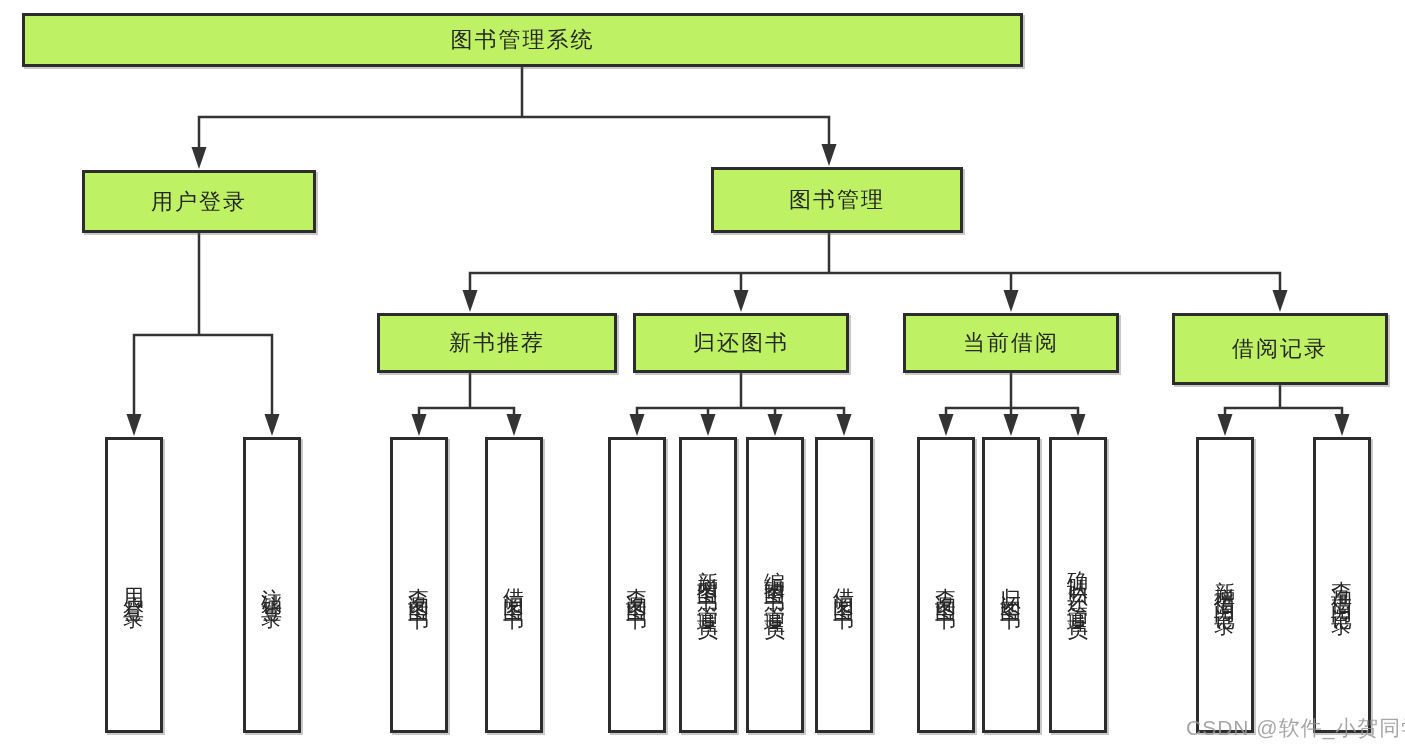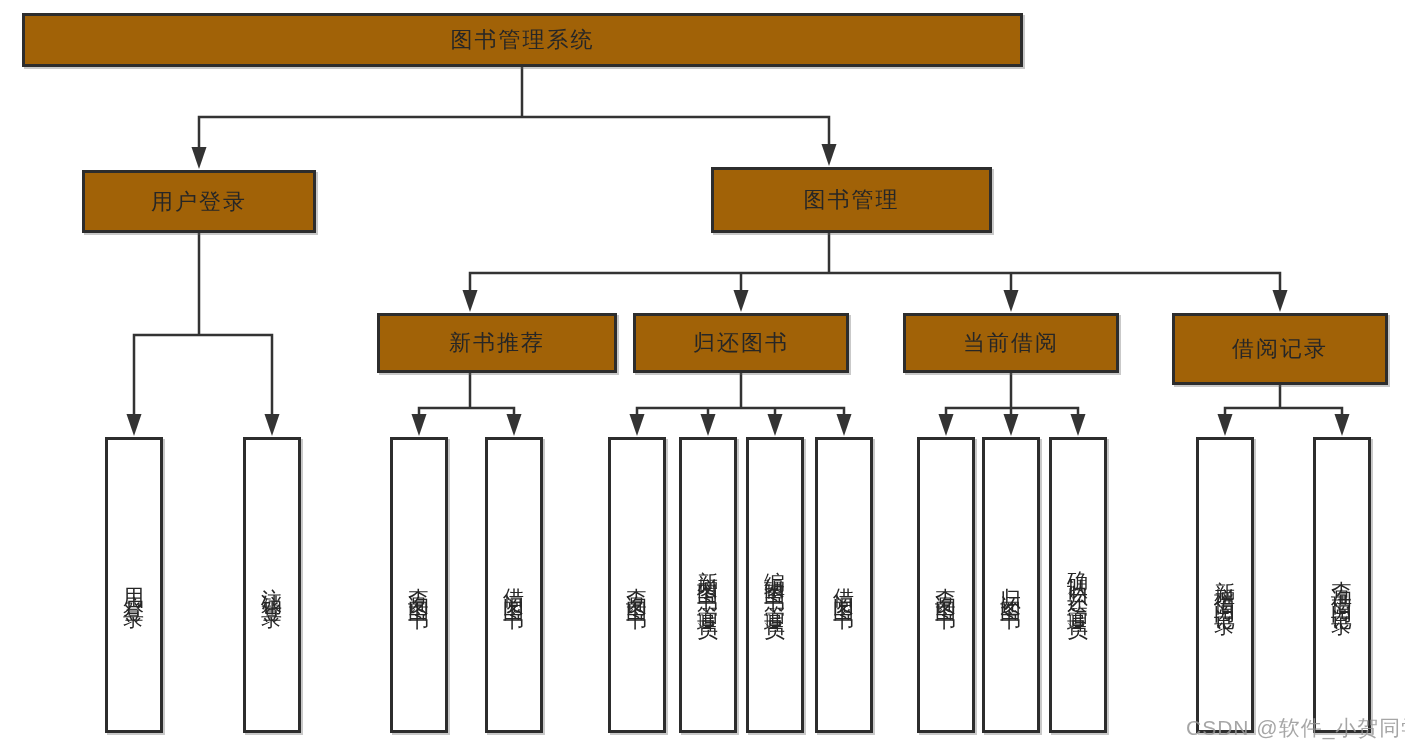--- a/index.html
+++ b/index.html
@@ -29,21 +29,21 @@
     stroke-linecap: square;
   }
   #connector-svg polygon {
     fill: #333333;
     stroke: none;
   }
   .hbox {
     position: absolute;
     box-sizing: border-box;
     border: 3px solid #2d2d2d;
-    background: #a16207;
+    background: #bef264;
     display: flex;
     align-items: center;
     justify-content: center;
     box-shadow: 2px 2px 0 rgba(100,100,100,0.35);
   }
   .hbox .hlabel {
     font-size: 22px;
     color: #262626;
     letter-spacing: 2px;
     white-space: nowrap;
@@ -128,21 +128,21 @@
     </g>
   </svg>
 
   <div class="hbox" style="left:22px; top:13px; width:1001px; height:54px;">
     <span class="hlabel">图书管理系统</span>
   </div>
 
   <div class="hbox" style="left:82px; top:170px; width:234px; height:63px;">
     <span class="hlabel">用户登录</span>
   </div>
-  <div class="hbox" style="left:711px; top:167px; width:281px; height:66px;">
+  <div class="hbox" style="left:711px; top:167px; width:252px; height:66px;">
     <span class="hlabel">图书管理</span>
   </div>
 
   <div class="hbox" style="left:377px; top:313px; width:240px; height:60px;">
     <span class="hlabel">新书推荐</span>
   </div>
   <div class="hbox" style="left:633px; top:313px; width:216px; height:60px;">
     <span class="hlabel">归还图书</span>
   </div>
   <div class="hbox" style="left:903px; top:313px; width:216px; height:60px;">

